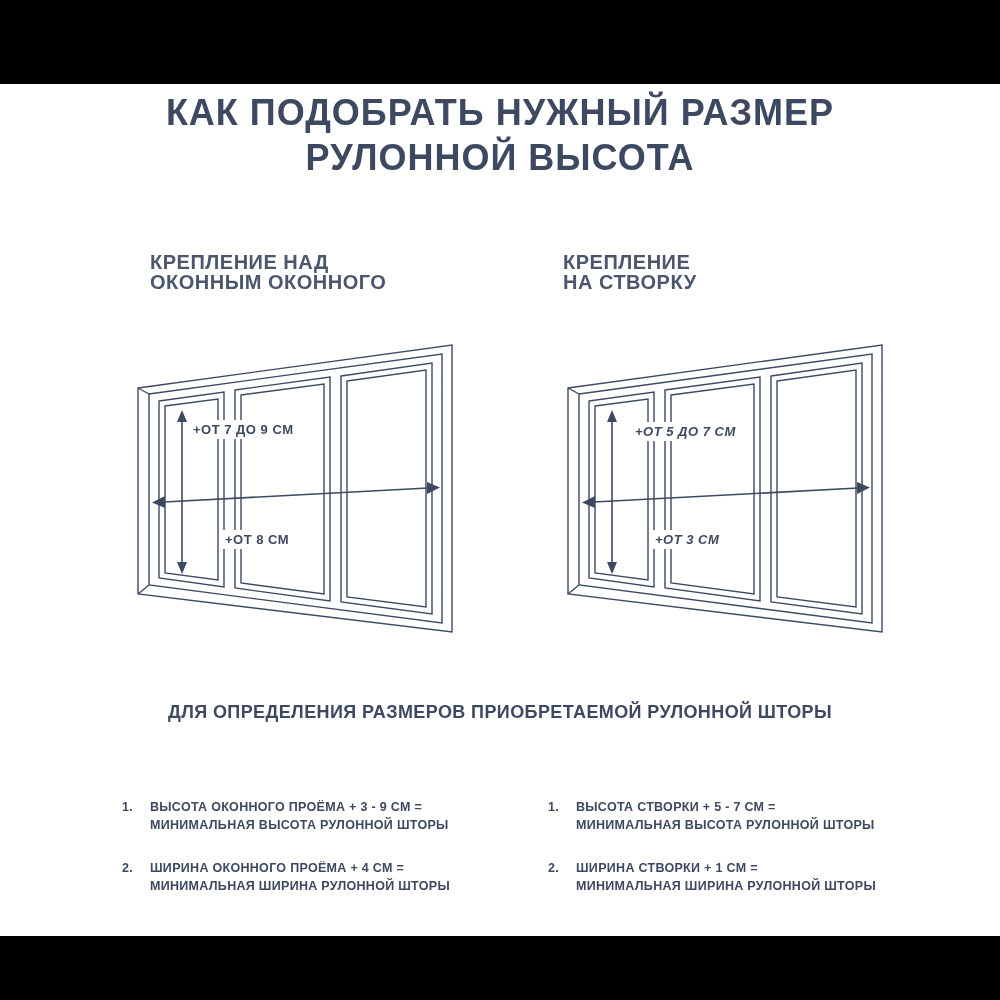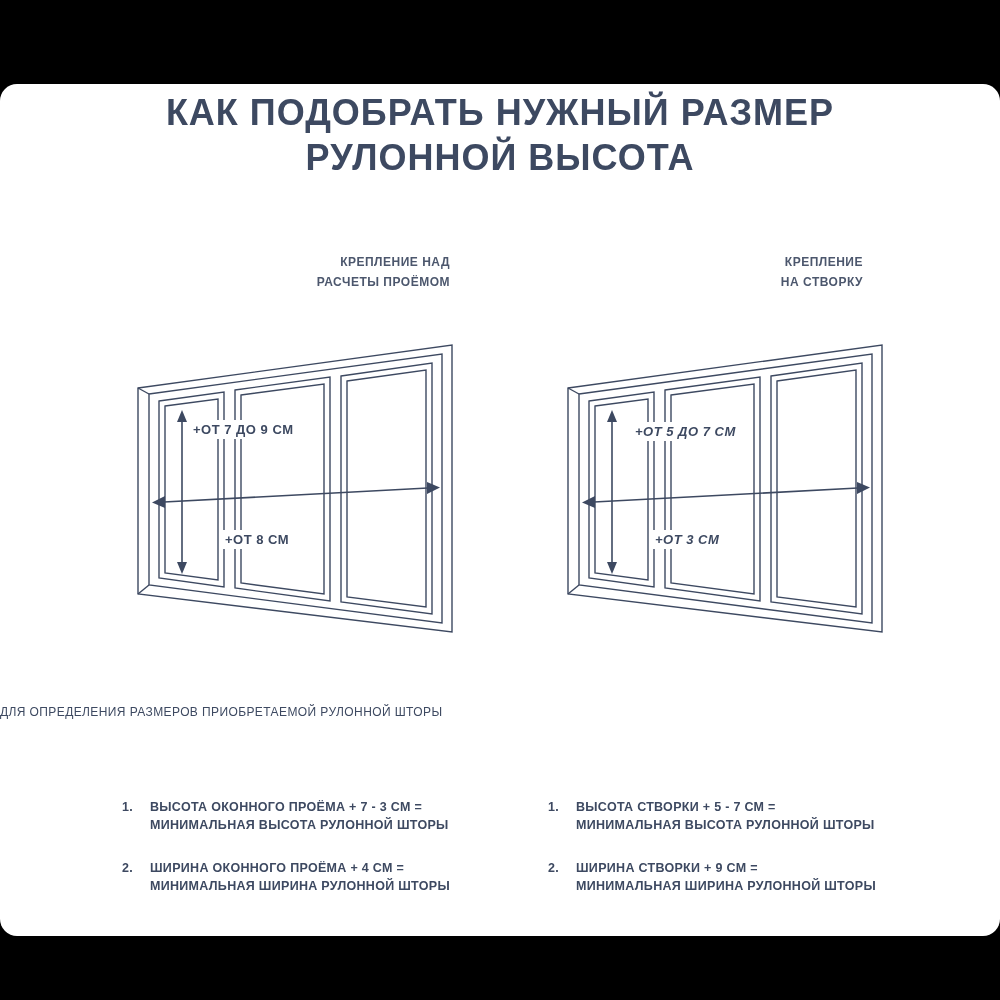--- a/index.html
+++ b/index.html
@@ -1,60 +1,60 @@
 <!DOCTYPE html>
 <html style="--ink: #3d4961; --bg: #ffffff; --frame: #000000;"><head>
 <meta charset="utf-8">
 <style>
   :root{ --ink:#3d4961; --bg:#ffffff; --frame:#000000; }
   html,body{margin:0;padding:0;background:#000;}
   .canvas{position:relative;width:1000px;height:1000px;background:var(--frame);
           margin:0 auto;overflow:hidden;font-family:"Liberation Sans",sans-serif;}
-  .panel{position:absolute;left:0;top:84px;width:1000px;height:852px;background:var(--bg);border-radius:17px;}
+  .panel{position:absolute;left:0;top:84px;width:1000px;height:852px;background:var(--bg);}
   .title{position:absolute;left:0;top:6px;width:100%;margin:0;text-align:center;
          color:var(--ink);font-weight:700;font-size:36px;line-height:45px;letter-spacing:1px;}
-  .diagram-heading{position:absolute;width:300px;text-align:right;color:var(--ink);
-         font-weight:700;font-size:12px;line-height:20px;letter-spacing:0.5px;opacity:0.92;}
+  .diagram-heading{position:absolute;width:300px;text-align:left;color:var(--ink);
+         font-weight:700;font-size:20px;line-height:20px;letter-spacing:0.5px;opacity:0.92;}
   .heading-left{left:150px;top:168px;}
   .heading-right{left:563px;top:168px;}
   .diagram{position:absolute;width:350px;height:305px;}
   .diagram-left{left:122px;top:248px;}
   .diagram-right{left:552px;top:248px;font-style:italic;}
   .diagram svg{position:absolute;left:0;top:0;width:100%;height:100%;}
   .window-line{fill:none;stroke:var(--ink);stroke-width:1.4;stroke-linejoin:miter;}
   .arrow-line{stroke:var(--ink);stroke-width:1.6;}
   .arrow-head{fill:var(--ink);stroke:none;}
   .measure{position:absolute;background:var(--bg);color:var(--ink);font-weight:700;
            font-size:13px;letter-spacing:0.5px;padding:2px 5px;white-space:nowrap;}
   .measure-height{left:66px;top:88px;}
   .measure-width{left:98px;top:198px;}
   .diagram-right .measure-height{left:78px;top:90px;}
-  .intro{position:absolute;left:0;top:618px;width:100%;text-align:left;color:var(--ink);
-         font-weight:400;font-size:12px;line-height:20px;letter-spacing:0.4px;}
+  .intro{position:absolute;left:0;top:618px;width:100%;text-align:center;color:var(--ink);
+         font-weight:700;font-size:18px;line-height:20px;letter-spacing:0.4px;}
   .calc-list{position:absolute;top:714px;width:380px;}
   .calc-list-left{left:122px;}
   .calc-list-right{left:548px;}
   .calc-item{display:flex;gap:14px;margin-bottom:25px;color:var(--ink);
              font-weight:700;font-size:12.5px;line-height:18px;letter-spacing:0.3px;}
   .calc-num{flex:0 0 14px;}
 </style>
 </head>
 <body>
 
 <div class="canvas">
   <div class="panel">
 
     <h1 class="title">
       <span>КАК ПОДОБРАТЬ НУЖНЫЙ РАЗМЕР</span><br>
       <span>РУЛОННОЙ ВЫСОТА</span>
     </h1>
 
     <div class="diagram-heading heading-left">
       <span>КРЕПЛЕНИЕ НАД</span><br>
-      <span>РАСЧЕТЫ ПРОЁМОМ</span>
+      <span>ОКОННЫМ ОКОННОГО</span>
     </div>
 
     <div class="diagram-heading heading-right">
       <span>КРЕПЛЕНИЕ</span><br>
       <span>НА СТВОРКУ</span>
     </div>
 
     <div class="diagram diagram-left">
       <svg viewBox="0 0 350 305">
         <g class="window-line">
@@ -114,21 +114,21 @@
     </div>
 
     <div class="intro">
       <span>ДЛЯ ОПРЕДЕЛЕНИЯ РАЗМЕРОВ ПРИОБРЕТАЕМОЙ РУЛОННОЙ ШТОРЫ</span><br>
     </div>
 
     <div class="calc-list calc-list-left">
       <div class="calc-item">
         <span class="calc-num">1.</span>
         <span>
-          <span>ВЫСОТА ОКОННОГО ПРОЁМА + 7 - 3 СМ =</span><br>
+          <span>ВЫСОТА ОКОННОГО ПРОЁМА + 3 - 9 СМ =</span><br>
           <span>МИНИМАЛЬНАЯ ВЫСОТА РУЛОННОЙ ШТОРЫ</span>
         </span>
       </div>
       <div class="calc-item">
         <span class="calc-num">2.</span>
         <span>
           <span>ШИРИНА ОКОННОГО ПРОЁМА + 4 СМ =</span><br>
           <span>МИНИМАЛЬНАЯ ШИРИНА РУЛОННОЙ ШТОРЫ</span>
         </span>
       </div>
@@ -138,20 +138,20 @@
       <div class="calc-item">
         <span class="calc-num">1.</span>
         <span>
           <span>ВЫСОТА СТВОРКИ + 5 - 7 СМ =</span><br>
           <span>МИНИМАЛЬНАЯ ВЫСОТА РУЛОННОЙ ШТОРЫ</span>
         </span>
       </div>
       <div class="calc-item">
         <span class="calc-num">2.</span>
         <span>
-          <span>ШИРИНА СТВОРКИ + 9 СМ =</span><br>
+          <span>ШИРИНА СТВОРКИ + 1 СМ =</span><br>
           <span>МИНИМАЛЬНАЯ ШИРИНА РУЛОННОЙ ШТОРЫ</span>
         </span>
       </div>
     </div>
 
   </div>
 </div>
 
 </body></html>

